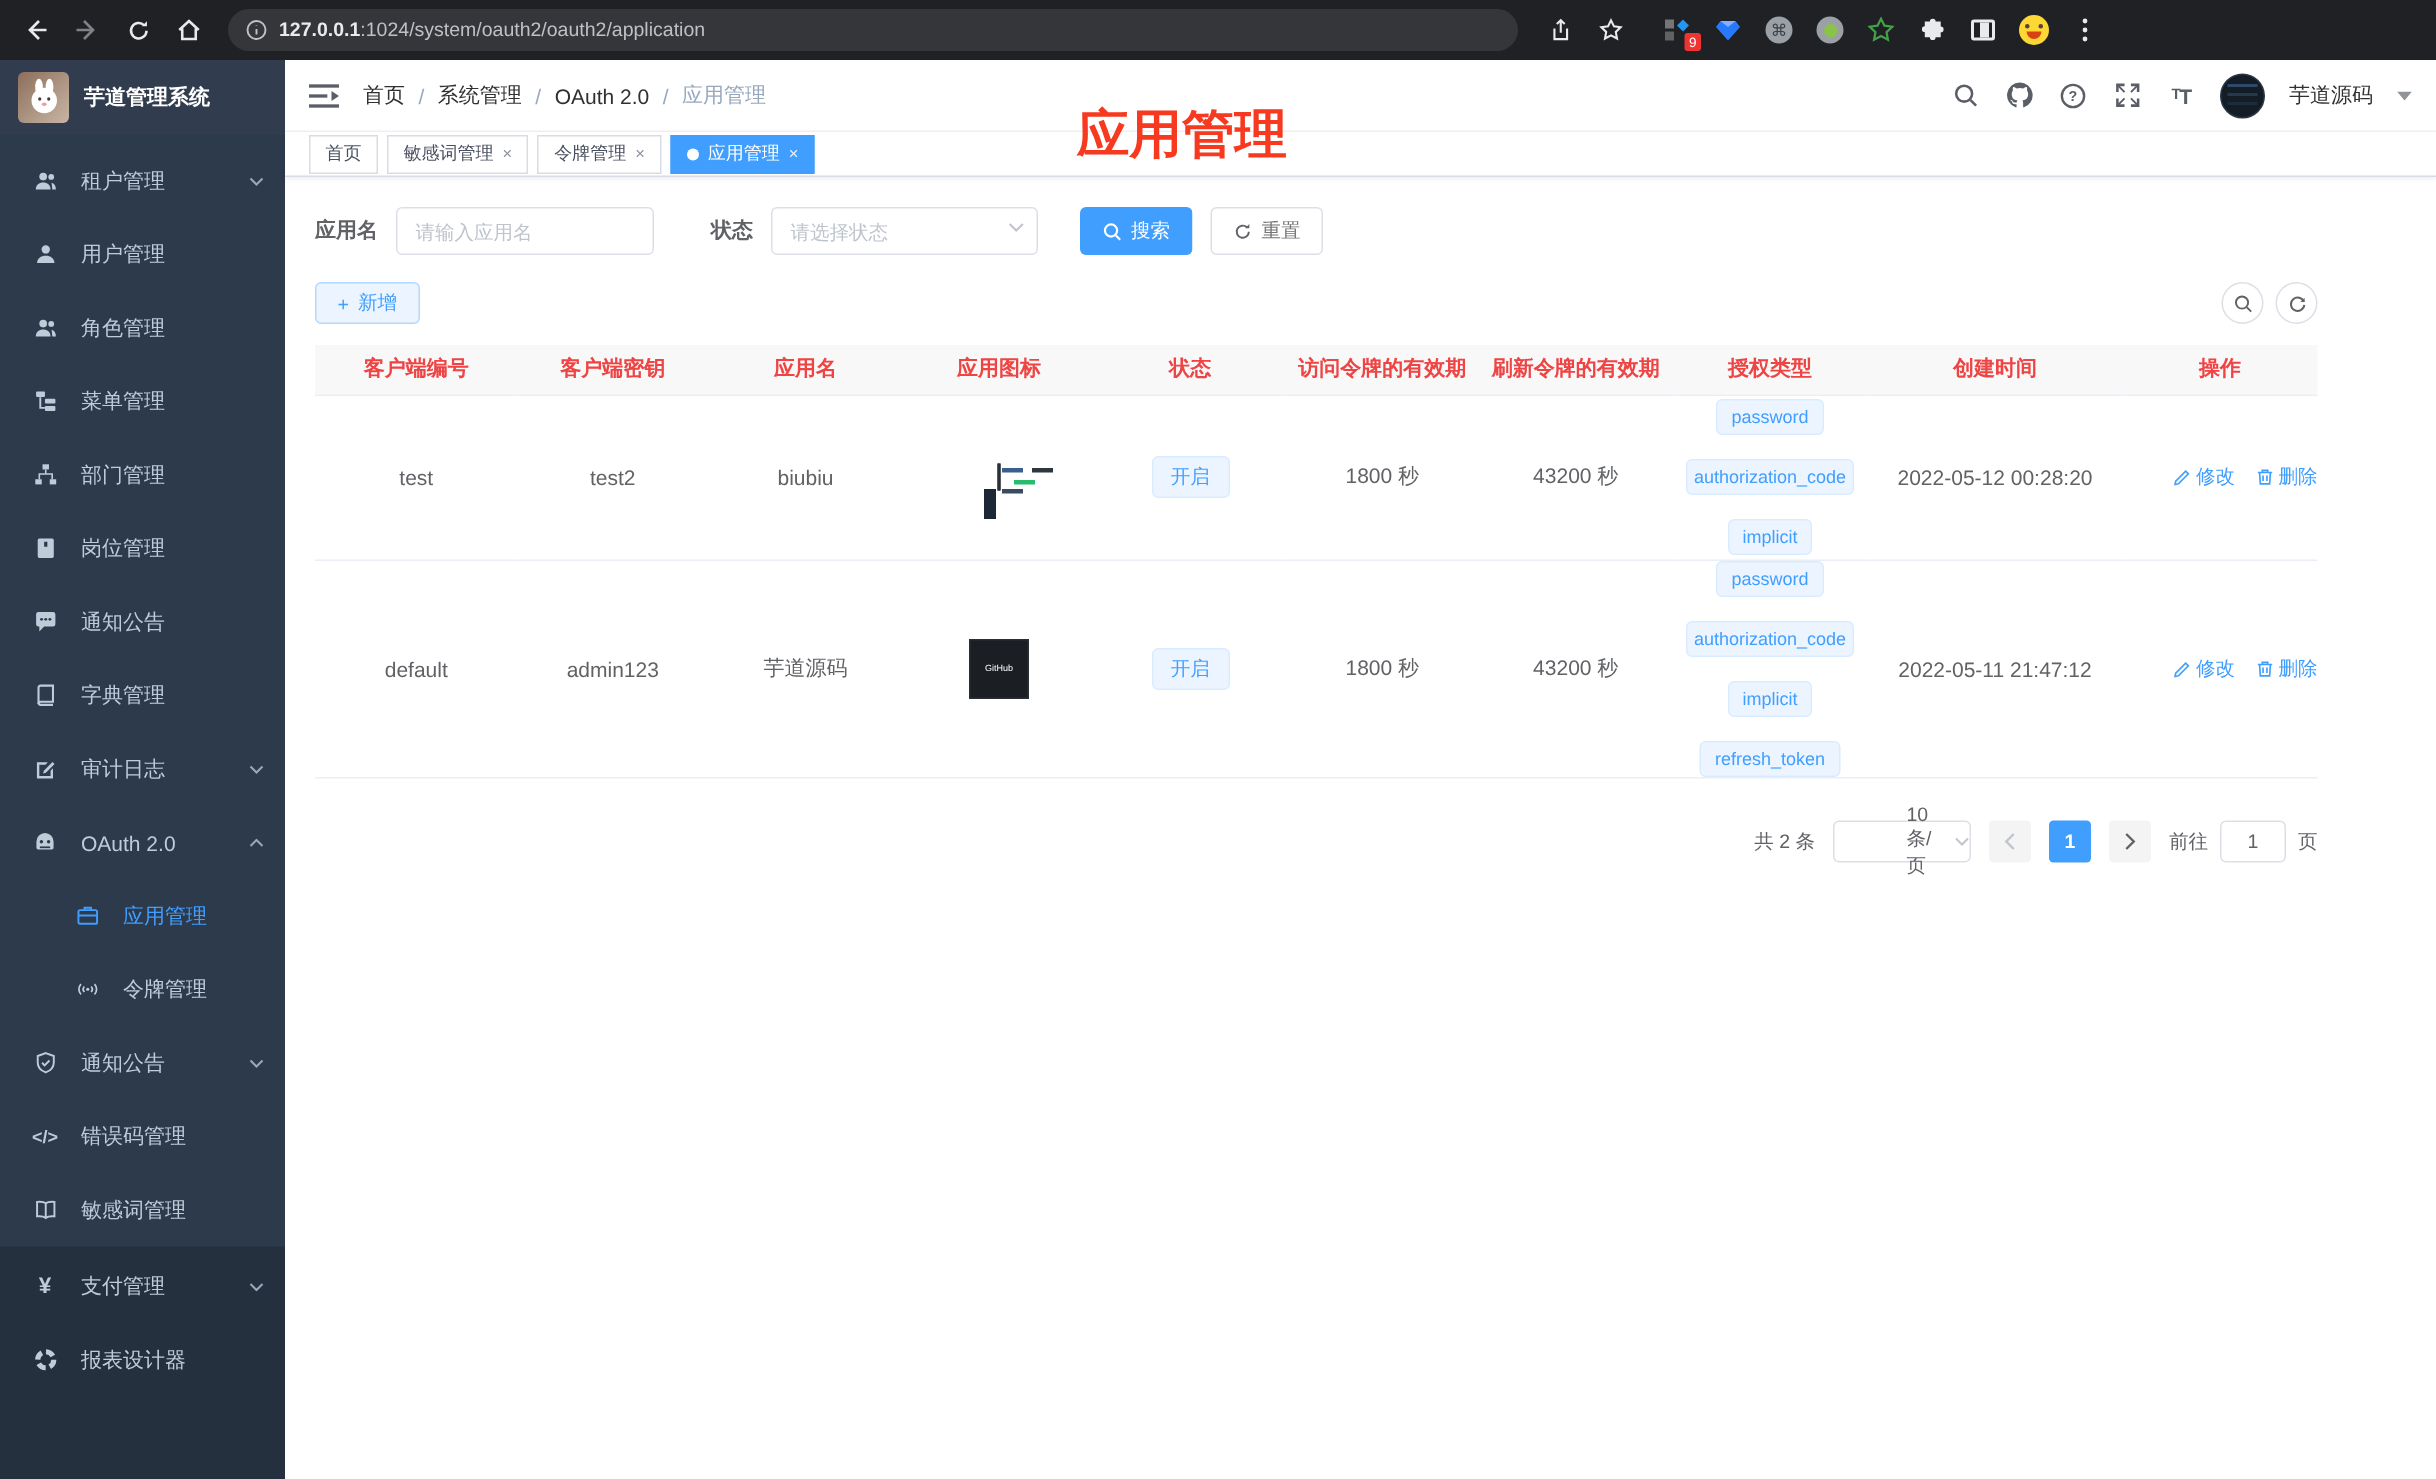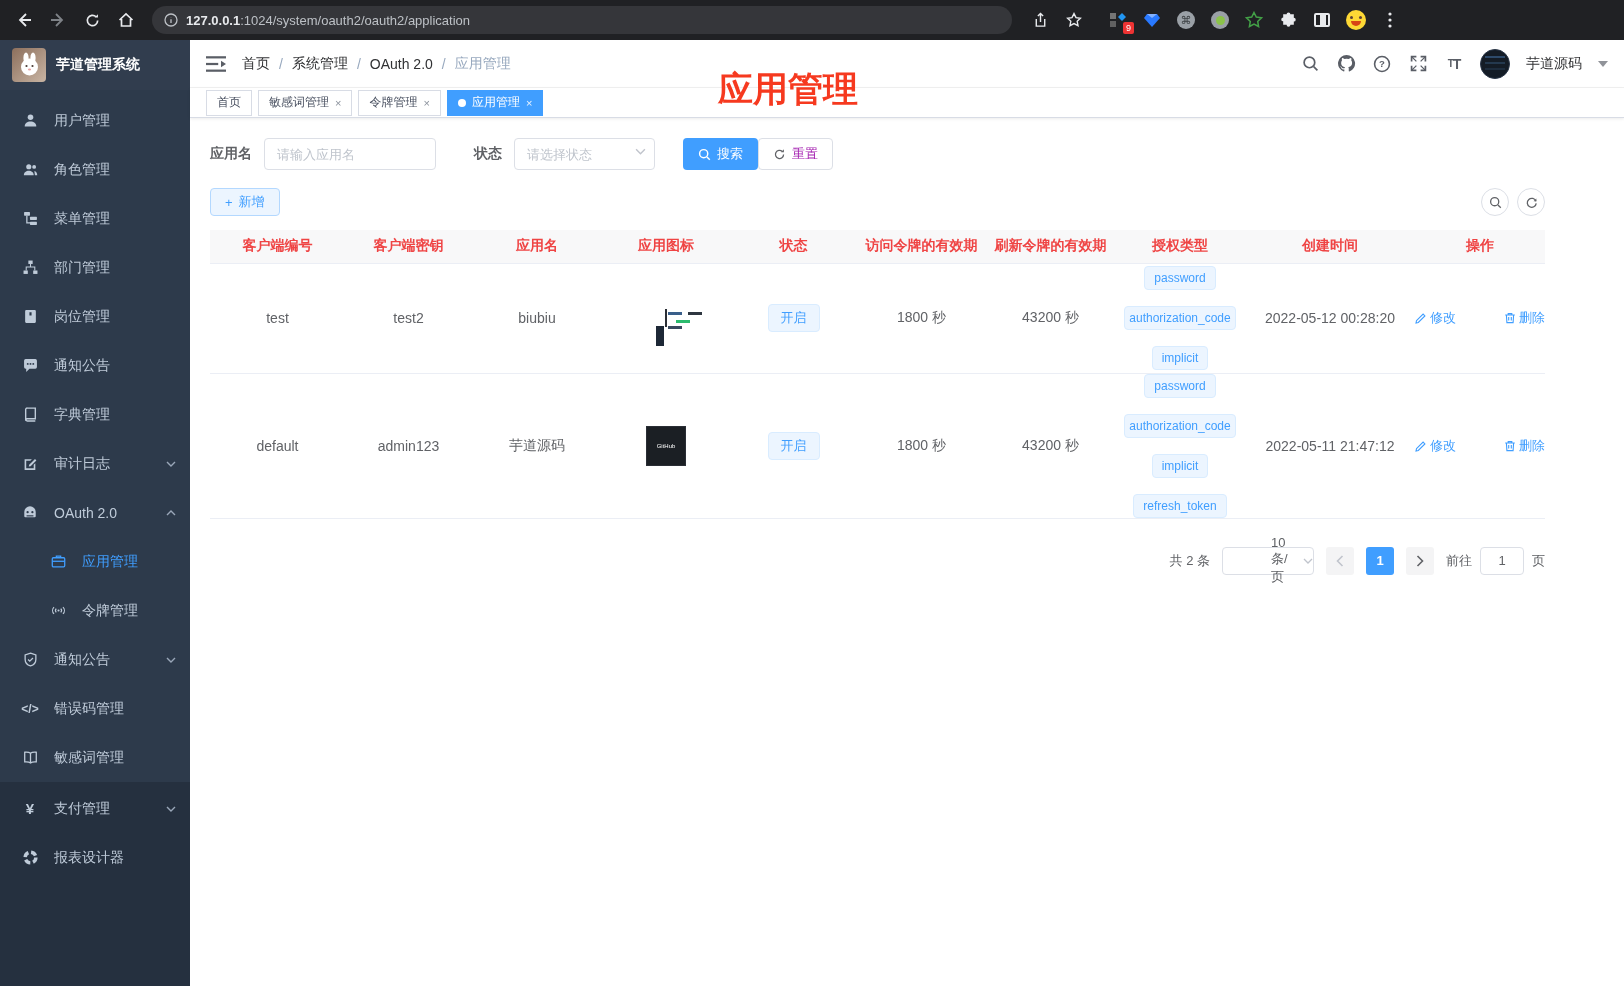--- a/index.html
+++ b/index.html
@@ -65,47 +65,47 @@
   .tab.active .dot { width:8px; height:8px; border-radius:50%; background:#fff; }
   .tab.active .x { color:#eaf4ff; }
 
   .annotation { position:absolute; left:528px; top:26px; font-size:35px; font-weight:700; color:#f6391f; z-index:5; white-space:nowrap; }
 
   .content { padding:20px 0 0 20px; }
   .filterrow { display:flex; align-items:center; }
   .flabel { font-size:14px; color:#606266; font-weight:700; margin-right:12px; }
   .tin { width:172px; height:32px; border:1px solid #dcdfe6; border-radius:4px; padding:0 12px; font-size:13px; color:#606266; outline:none; font-family:inherit; }
   .tin::placeholder { color:#bfc4cc; }
-  .selwrap { position:relative; width:141px; margin-right:28px; }
+  .selwrap { position:relative; width:178px; margin-right:28px; }
   .selwrap .tin { width:100%; padding-right:28px; }
   .selcaret { position:absolute; right:9px; top:10px; color:#c0c4cc; }
   .gap28 { width:38px; }
   .btn { height:32px; border-radius:4px; font-size:13px; display:inline-flex; align-items:center; gap:6px; padding:0 14px; cursor:pointer; border:1px solid transparent; font-family:inherit; }
   .btn.primary { background:#409eff; color:#fff; }
-  .btn.plainwhite { background:#fff; border-color:#dcdfe6; color:#a21caf; }
+  .btn.plainwhite { background:#fff; border-color:#dcdfe6; color:#737373; margin-left:12px; }
   .btn.plainblue { background:#ecf5ff; border-color:#b3d8ff; color:#409eff; height:28px; }
   .toolrow { display:flex; align-items:center; margin-top:18px; width:1335px; }
   .toolrow .spacer { flex:1; }
   .circbtn { width:28px; height:28px; border-radius:50%; border:1px solid #dcdfe6; background:#fff; display:flex; align-items:center; justify-content:center; color:#606266; margin-left:8px; cursor:pointer; }
 
   
   table.grid { border-collapse:collapse; table-layout:fixed; width:1335px; margin-top:14px; font-size:14px; color:#606266; }
   table.grid th { background:#f8f8f9; color:#ef4444; font-weight:700; height:33px; font-size:14px; }
   table.grid td { border-bottom:1px solid #ebeef5; text-align:center; vertical-align:middle; }
   table.grid th { border-bottom:1px solid #ebeef5; text-align:center; }
   tr.r1 td { height:110px; }
   tr.r2 td { height:122px; }
   .eltag { display:inline-flex; align-items:center; justify-content:center; background:#ecf5ff; border:1px solid #d9ecff; color:#409eff; border-radius:4px; font-size:12px; height:24px; padding:0 9px; max-width:112px; overflow:hidden; white-space:nowrap; }
   .eltag.big { height:28px; font-size:13px; padding:0 12px; }
   .tagstack { display:flex; flex-direction:column; align-items:center; gap:16px; }
   .thumb1 { width:42px; height:44px; background:#14171c; margin:0 auto; border:1px solid #2a2e35; position:relative; overflow:hidden; }
   .thumb1:before { content:""; position:absolute; left:2px; top:2px; width:14px; height:3px; background:#3a5f8a; box-shadow:20px 0 0 #2e3640, 8px 8px 0 #2bbb6e, -0px 14px 0 #3a4a5f; }
   .thumb1:after { content:""; position:absolute; right:2px; top:16px; width:8px; height:20px; background:#1d2836; }
   .thumb2 { width:40px; height:40px; background:#1b1f24; margin:0 auto; border:1px solid #2a2e35; display:flex; align-items:center; justify-content:center; color:#fff; font-size:6px; }
-  .oplinks { display:flex; align-items:center; justify-content:space-between; gap:14px; color:#409eff; font-size:13px; }
+  .oplinks { display:flex; align-items:center; justify-content:flex-end; gap:14px; color:#409eff; font-size:13px; }
   .oplink { display:inline-flex; align-items:center; gap:3px; cursor:pointer; }
 
   
   .pager { width:1335px; display:flex; align-items:center; justify-content:flex-end; margin-top:28px; gap:12px; font-size:13px; color:#606266; }
   .psel { position:relative; width:92px; height:28px; border:1px solid #dcdfe6; border-radius:4px; display:flex; align-items:center; justify-content:center; gap:8px; color:#606266; cursor:pointer;padding-left:48px; }
   .pbtn { width:28px; height:28px; border-radius:3px; background:#f4f4f5; display:flex; align-items:center; justify-content:center; color:#606266; cursor:pointer; }
   .pbtn.dim { color:#c0c4cc; }
   .pnum { width:28px; height:28px; border-radius:3px; background:#409eff; color:#fff; display:flex; align-items:center; justify-content:center; font-weight:700; cursor:pointer; }
   .goto { display:flex; align-items:center; gap:8px; }
   .goto input { width:44px; height:28px; border:1px solid #dcdfe6; border-radius:4px; text-align:center; font-size:13px; color:#606266; outline:none; font-family:inherit; }
@@ -217,20 +217,36 @@
             <circle cx="13.5" cy="15" r="8.5" fill="#fff"></circle>
             <circle cx="10.5" cy="14" r="1.1" fill="#4a3b34"></circle>
             <circle cx="16.5" cy="14" r="1.1" fill="#4a3b34"></circle>
             <ellipse cx="13.5" cy="17.5" rx="1.6" ry="1.1" fill="#e8a0a0"></ellipse>
           </svg>
       </span>
       <span class="title">芋道管理系统</span>
     </div>
 
     <div class="menu">
+      <div class="mi">
+        <span class="mico">
+            <svg width="15" height="15" viewBox="0 0 14 14" fill="currentColor">
+              <circle cx="5.4" cy="4.4" r="2.4"></circle>
+              <path d="M.8 12.4c0-2.8 2.1-4.3 4.6-4.3s4.6 1.5 4.6 4.3z"></path>
+              <circle cx="10.4" cy="4.6" r="1.8"></circle>
+              <path d="M10.6 8.3c1.7.4 2.7 1.8 2.7 4.1h-2.2z"></path>
+            </svg>
+          </span>
+        <span class="mlabel">租户管理</span>
+        <span class="chev">
+            <svg width="10" height="6" viewBox="0 0 10 6" fill="none" stroke="currentColor" stroke-width="1.4">
+              <path d="M1 1l4 4 4-4"></path>
+            </svg>
+          </span>
+      </div>
       <div class="mi">
         <span class="mico">
             <svg width="15" height="15" viewBox="0 0 14 14" fill="currentColor">
               <circle cx="7" cy="4" r="2.6"></circle>
               <path d="M1.6 12.5c0-3 2.4-4.6 5.4-4.6s5.4 1.6 5.4 4.6z"></path>
             </svg>
           </span>
         <span class="mlabel">用户管理</span>
       </div>
       <div class="mi">

